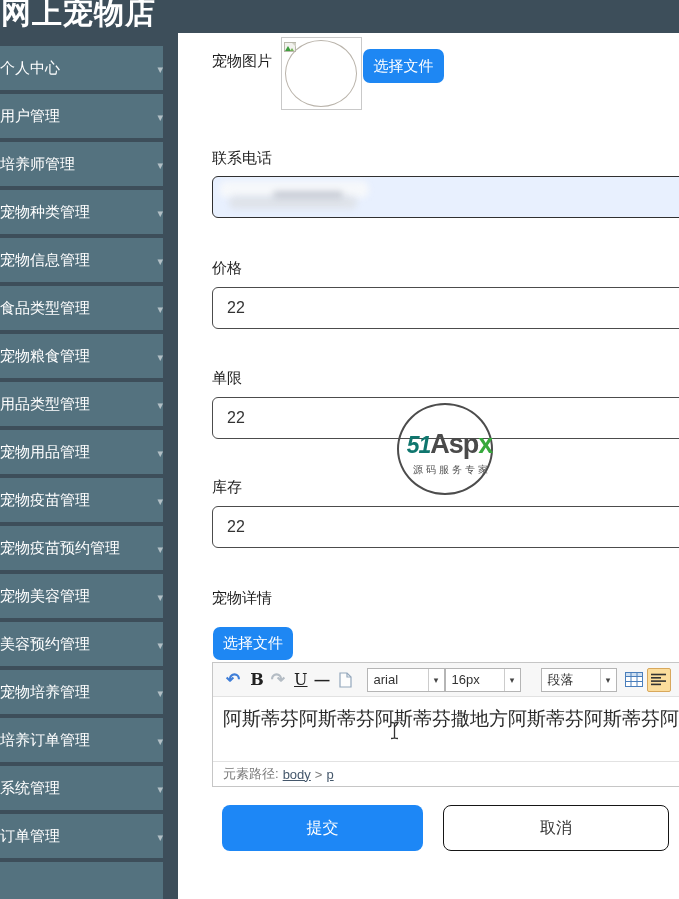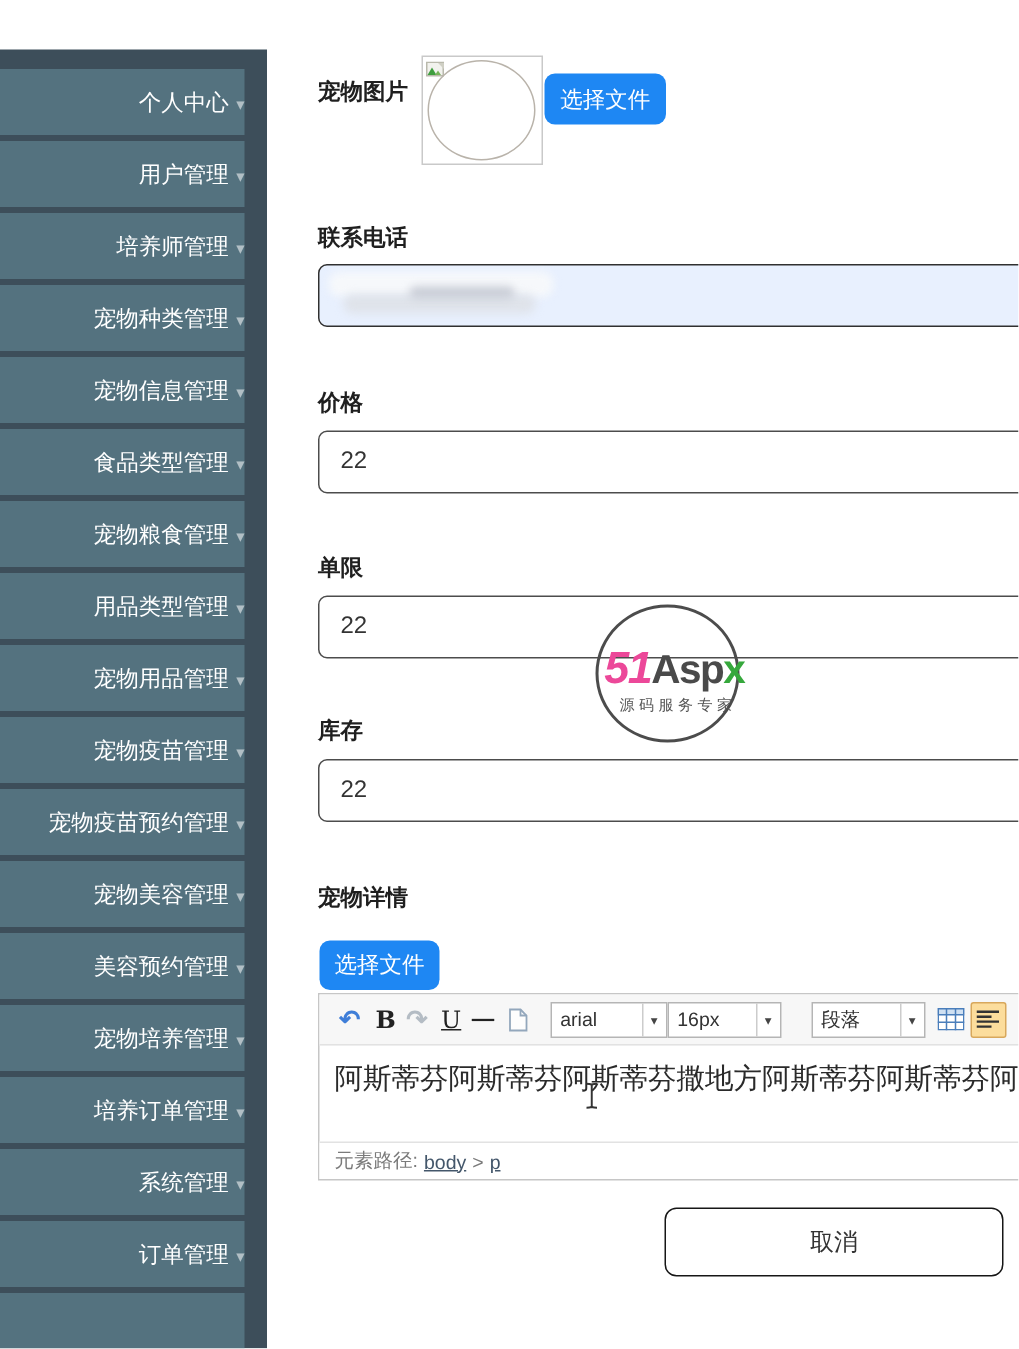--- a/index.html
+++ b/index.html
@@ -6,25 +6,25 @@
   .app{position:relative;width:679px;height:899px;overflow:hidden;background:#fff;
        font-family:"Liberation Sans",sans-serif;}
   
   .header{position:absolute;left:0;top:0;width:679px;height:33px;background:#3d4e5a;overflow:hidden;}
   .header .title{position:absolute;left:1px;top:-7px;color:#fff;font-size:30px;font-weight:bold;
                  letter-spacing:1px;white-space:nowrap;}
   
   .sidebar{position:absolute;left:0;top:33px;width:178px;height:866px;background:#3d4e5a;
            padding-top:13px;box-sizing:border-box;}
   .nav-item{width:163px;height:44px;margin-bottom:4px;background:#54727f;color:#fff;
-            display:flex;align-items:center;justify-content:flex-end;font-size:15px;cursor:pointer;}
+            display:flex;align-items:center;justify-content:space-between;font-size:15px;cursor:pointer;}
   .nav-item .caret{font-size:11px;color:rgba(255,255,255,.55);margin-left:5px;margin-top:2px;}
   .nav-item.stub{height:37px;margin-bottom:0;}
   
-  .flabel{position:absolute;font-size:15px;font-weight:bold;color:#1f1f1f;white-space:nowrap;}
+  .flabel{position:absolute;font-size:15px;font-weight:normal;color:#1f1f1f;white-space:nowrap;}
   .imgbox{position:absolute;left:281px;top:37px;width:79px;height:71px;border:1px solid #c9c9c9;background:#fff;}
   .imgbox .circle{position:absolute;left:3px;top:2px;width:70px;height:65px;border:1px solid #b9b3aa;border-radius:50%;}
   .imgbox .brk{position:absolute;left:2px;top:1px;}
   .btn-blue{position:absolute;background:#1e87f3;color:#fff;border:none;border-radius:7px;
             font-size:15px;display:flex;align-items:center;justify-content:center;cursor:pointer;
             font-family:"Liberation Sans",sans-serif;}
   .field{position:absolute;left:212px;width:566px;height:42px;border:1px solid #4c4c4c;border-radius:6px;
          box-sizing:border-box;font-size:16px;color:#333;padding-left:14px;background:#fff;
          font-family:"Liberation Sans",sans-serif;outline:none;}
   .phone-field{position:absolute;left:212px;top:176px;width:566px;height:42px;border:1px solid #303030;
@@ -33,21 +33,21 @@
                     filter:blur(3px);border-radius:8px;}
   .phone-field .sm2{position:absolute;left:16px;top:19px;width:128px;height:13px;background:#dfe3ea;
                     filter:blur(3px);border-radius:6px;}
   .phone-field .sm3{position:absolute;left:60px;top:14px;width:70px;height:8px;background:#c9cdd6;
                     filter:blur(3px);border-radius:4px;}
   
   .wm{position:absolute;pointer-events:none;z-index:30;}
   .wm-circle{left:397px;top:403px;width:92px;height:88px;border:2px solid #4c4c4c;border-radius:50%;}
   .wm-text{left:386px;top:429px;width:128px;text-align:center;white-space:nowrap;
            font-weight:bold;background:rgba(255,255,255,.0);}
-  .wm-text .p1{color:#ec4899;font-style:italic;font-size:30px;letter-spacing:-1px;}
+  .wm-text .p1{color:#0f766e;font-style:italic;font-size:23px;letter-spacing:-1px;}
   .wm-text .p2{color:#4a4a4a;font-size:27px;letter-spacing:-1px;}
   .wm-text .p3{color:#36a83c;font-size:27px;}
   .wm-sub{left:399px;top:463px;width:92px;text-align:right;font-size:10px;color:#555;letter-spacing:3px;}
   
   .editor{position:absolute;left:212px;top:662px;width:566px;border:1px solid #c6c6c6;background:#fff;box-sizing:border-box;}
   .tb{display:flex;align-items:center;height:33px;background:#f7f7f7;border-bottom:1px solid #e2e2e2;
       padding-left:13px;}
   .tbi{display:flex;align-items:center;justify-content:center;cursor:pointer;}
   .ico-undo{font-size:17px;color:#3f7ed8;font-weight:bold;}
   .ico-redo{font-size:17px;color:#b4bcc4;font-weight:bold;margin-left:7px;}
@@ -78,20 +78,23 @@
               border:none;border-radius:8px;font-size:16px;cursor:pointer;font-family:"Liberation Sans",sans-serif;}
   .btn-cancel{position:absolute;left:443px;top:805px;width:226px;height:46px;background:#fff;color:#333;
               border:1px solid #161616;border-radius:8px;font-size:16px;cursor:pointer;
               font-family:"Liberation Sans",sans-serif;}
 </style>
 </head>
 <body>
 
 <div class="app">
 
+  <div class="header">
+    <div class="title">网上宠物店</div>
+  </div>
 
   <div class="sidebar">
     <div class="nav-item">
         <span>个人中心</span>
         <span class="caret">▾</span>
       </div>
     <div class="nav-item">
         <span>用户管理</span>
         <span class="caret">▾</span>
       </div>
@@ -265,15 +268,16 @@
   <span class="ibeam">
     <svg width="11" height="19" viewBox="0 0 11 19">
         <g stroke="#333" stroke-width="1.3" fill="none">
           <path d="M2 1.5 C4 1.5 5.5 2 5.5 2 C5.5 2 7 1.5 9 1.5"></path>
           <line x1="5.5" y1="2" x2="5.5" y2="17"></line>
           <path d="M2 17.5 C4 17.5 5.5 17 5.5 17 C5.5 17 7 17.5 9 17.5"></path>
         </g>
       </svg>
   </span>
 
+  <button class="btn-submit">提交</button>
   <button class="btn-cancel">取消</button>
 
 </div>
 
 </body></html>

